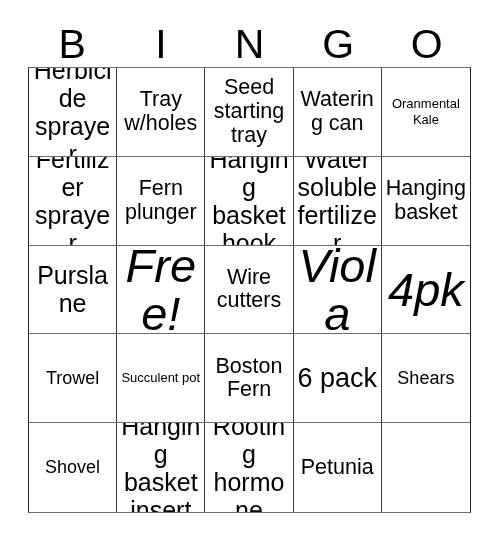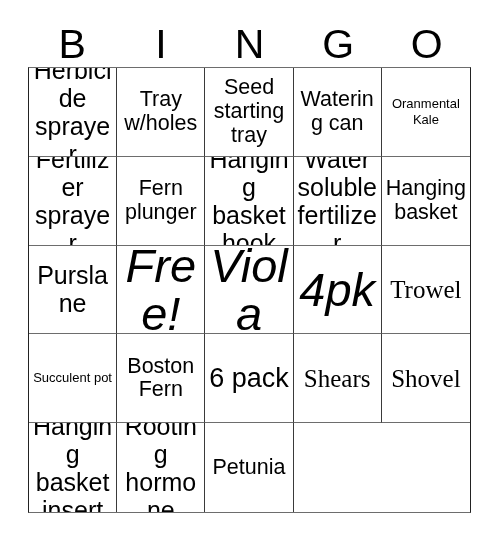--- a/index.html
+++ b/index.html
@@ -77,21 +77,21 @@
     width: 100%;
     line-height: 1.06;
     font-weight: 400;
     color: #000000;
     word-wrap: break-word;
   }
   
   .sz-xs .cell-text { font-size: 13px;  line-height: 1.22; }
   .sz-sm .cell-text { font-size: 25px; line-height: 1.12; }
   .sz-md .cell-text { font-size: 21.5px; line-height: 1.10; }
-  .sz-lg .cell-text { font-size: 25px;  line-height: 1.08; font-family: Liberation Serif, serif; }
+  .sz-lg .cell-text { font-size: 18px;  line-height: 1.08; }
   .sz-xl .cell-text { font-size: 27px;  line-height: 1.04; }
   .sz-xxl .cell-text { font-size: 47px; line-height: 1.02; font-style: italic; }
 </style>
 </head>
 <body>
 
 <div class="card">
 
   <div class="header">
     <div class="header-cell">B</div>
@@ -131,20 +131,23 @@
       </div>
       <div class="cell sz-md">
         <span class="cell-text">Hanging basket</span>
       </div>
       <div class="cell sz-sm">
         <span class="cell-text">Purslane</span>
       </div>
       <div class="cell sz-xxl">
         <span class="cell-text">Free!</span>
       </div>
+      <div class="cell sz-md">
+        <span class="cell-text">Wire cutters</span>
+      </div>
       <div class="cell sz-xxl">
         <span class="cell-text">Viola</span>
       </div>
       <div class="cell sz-xxl">
         <span class="cell-text">4pk</span>
       </div>
       <div class="cell sz-lg">
         <span class="cell-text">Trowel</span>
       </div>
       <div class="cell sz-xs">

